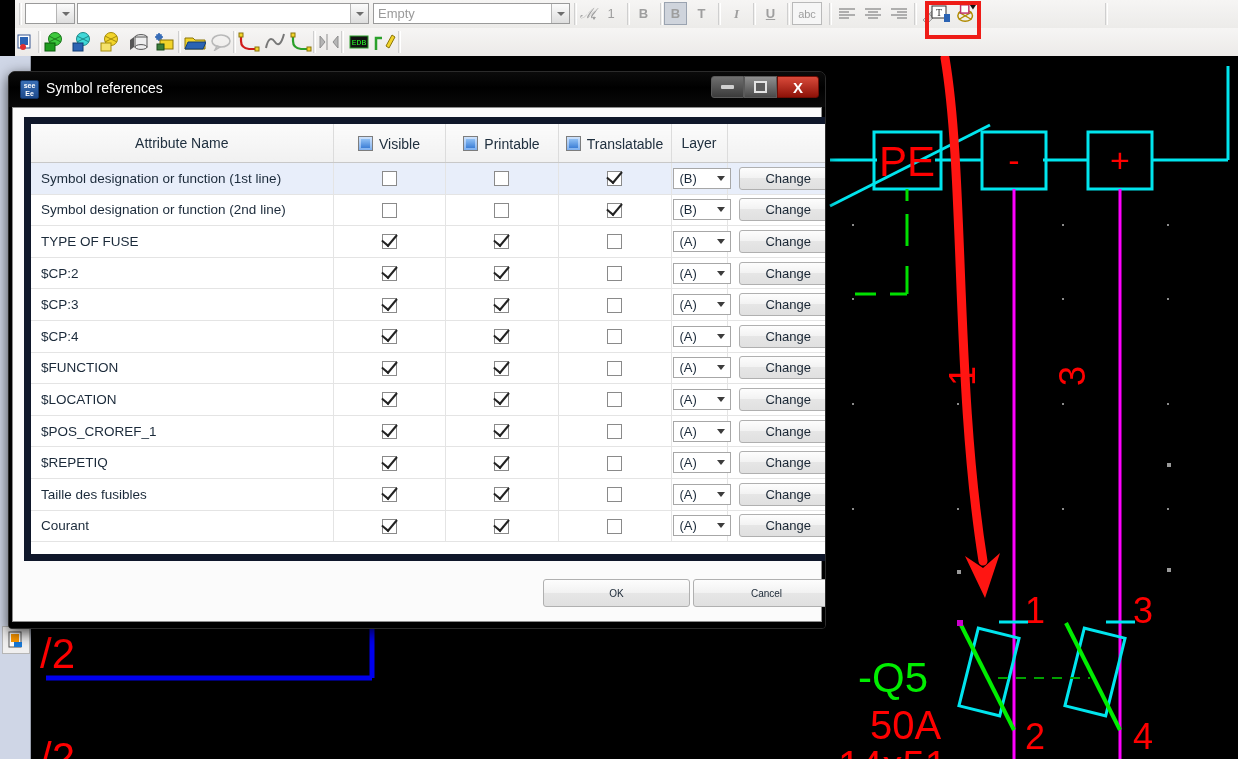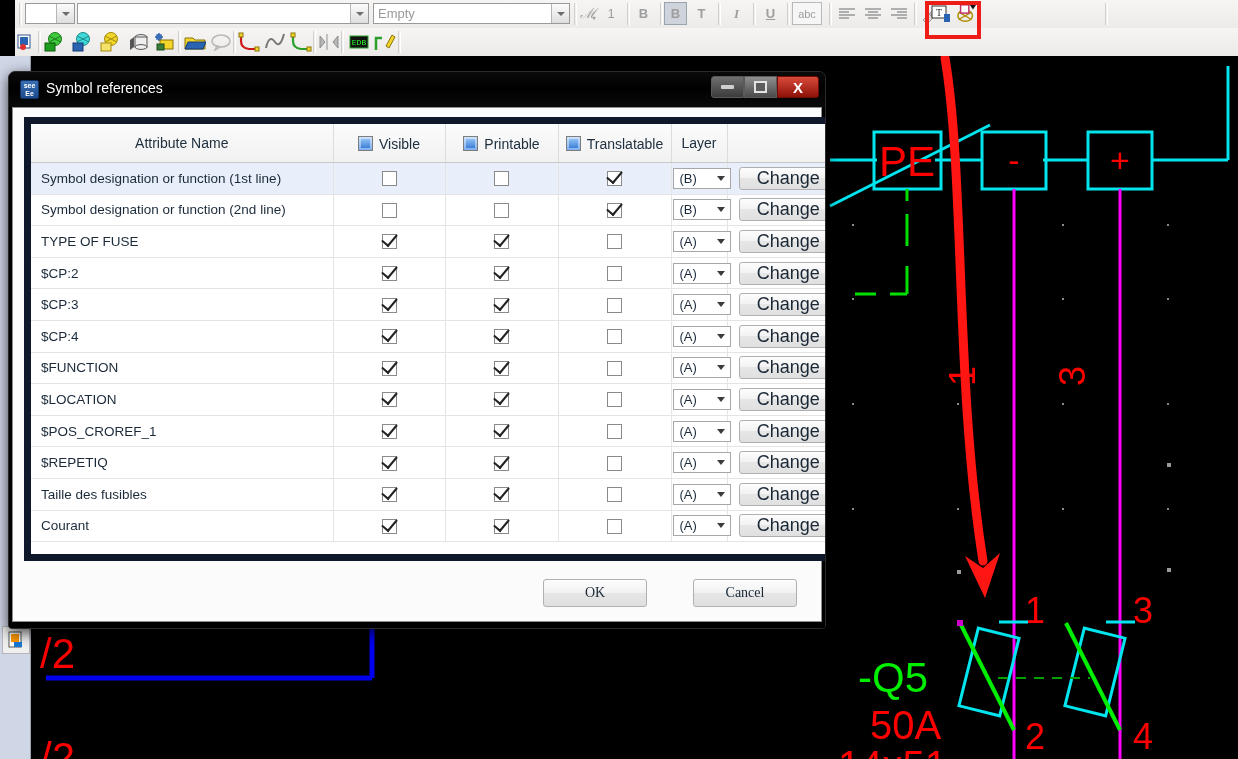--- a/index.html
+++ b/index.html
@@ -109,26 +109,26 @@
   .layerbox{display:inline-flex;align-items:center;justify-content:space-between;
      width:58px;height:21px;background:#fff;border:1px solid #a7a7a7;box-sizing:border-box;
      font-size:13px;color:#1b2a3a;}
   .layerbox .lv{padding-left:6px;}
   .layerbox .la{width:14px;display:flex;align-items:center;justify-content:center;}
   .arrow-s{width:0;height:0;border-left:4px solid transparent;border-right:4px solid transparent;
      border-top:5px solid #3c3c3c;margin-right:3px;}
 
   .btn{display:inline-flex;align-items:center;justify-content:center;
      background:linear-gradient(180deg,#fdfdfd 0%,#f2f2f2 48%,#e6e6e6 50%,#e0e0e0 100%);
-     border:1px solid #b0b0b0;border-radius:3px;font-size:18px;color:#1a2735;
+     border:1px solid #b0b0b0;border-radius:3px;font-size:13px;color:#1a2735;
      box-sizing:border-box;}
   .btn-change{width:98px;height:23px;}
 
   #dlgfooter{position:absolute;left:0;top:458px;width:808px;height:56px;}
-  .btn-big{position:absolute;top:13px;width:104px;height:28px;font-size:14px;font-family:Liberation Serif, serif;}
+  .btn-big{position:absolute;top:13px;width:147px;height:28px;font-size:10px;}
   #btn-ok{left:530px;}
   #btn-cancel{left:680px;}
 </style>
 </head>
 <body>
 
 <div id="cad">
 <svg width="1238" height="703" viewBox="0 0 1238 703" xmlns="http://www.w3.org/2000/svg">
   <rect x="0" y="0" width="1238" height="703" fill="#000"></rect>
 

